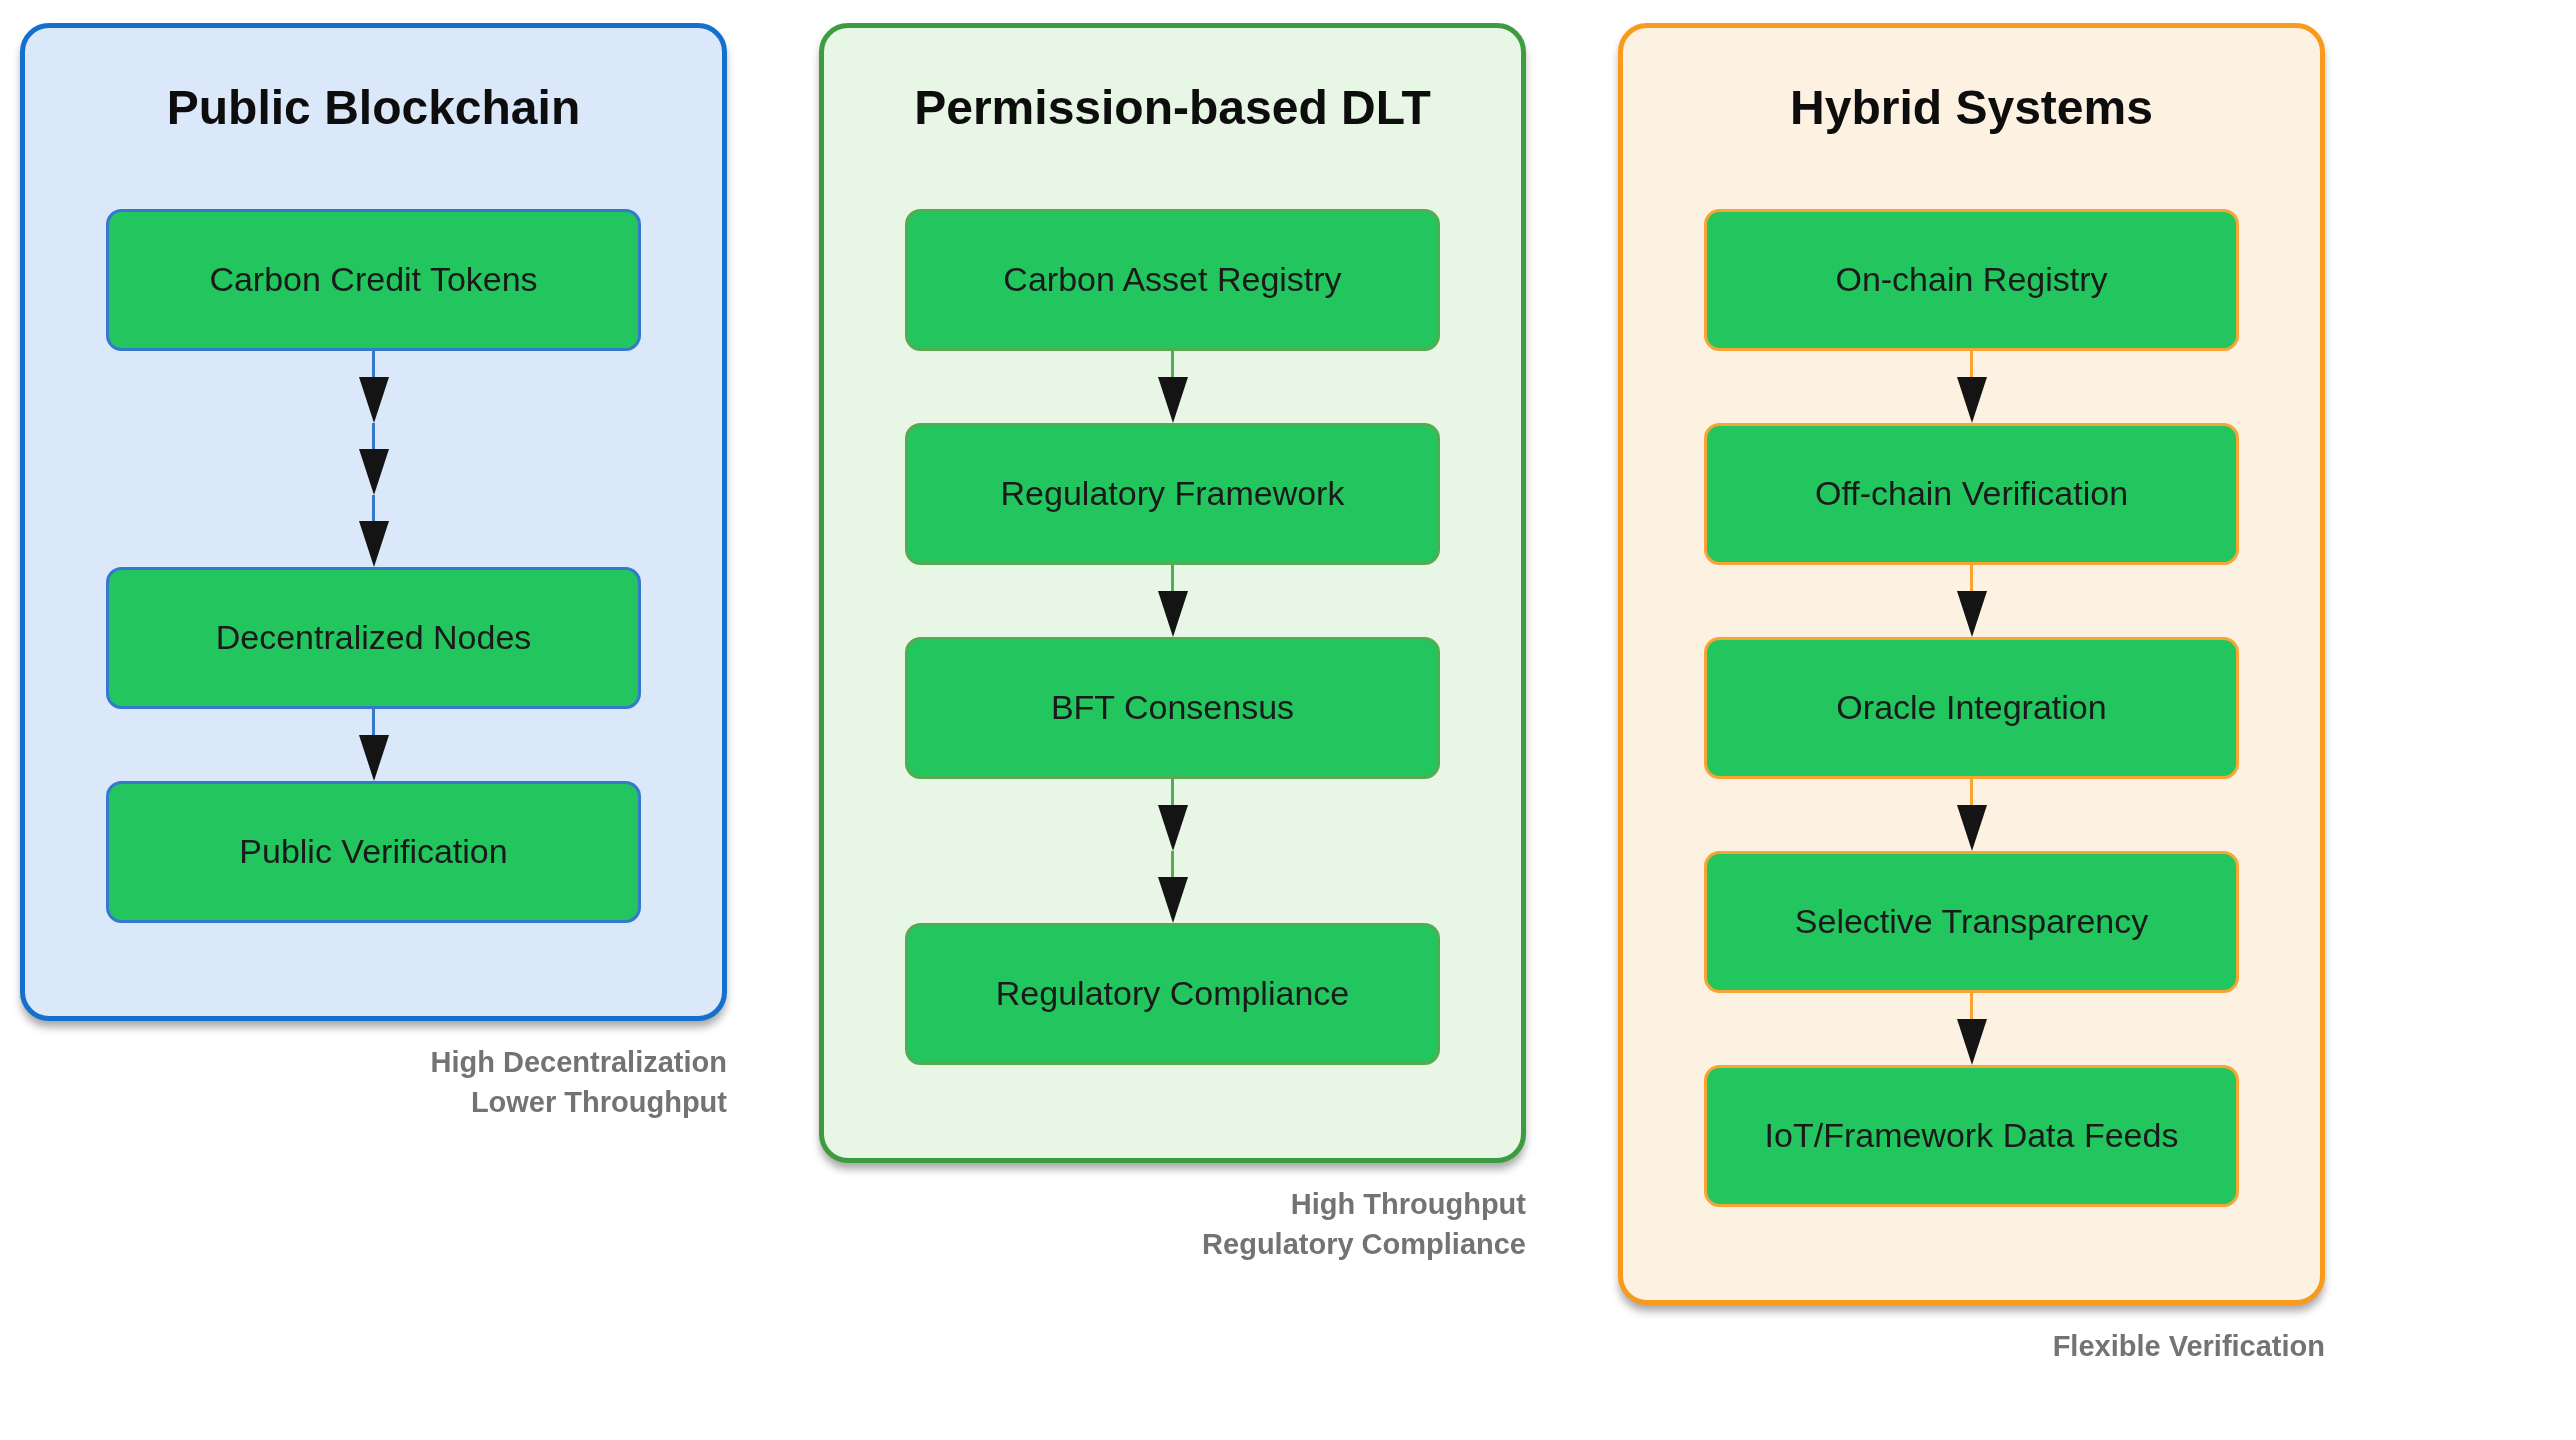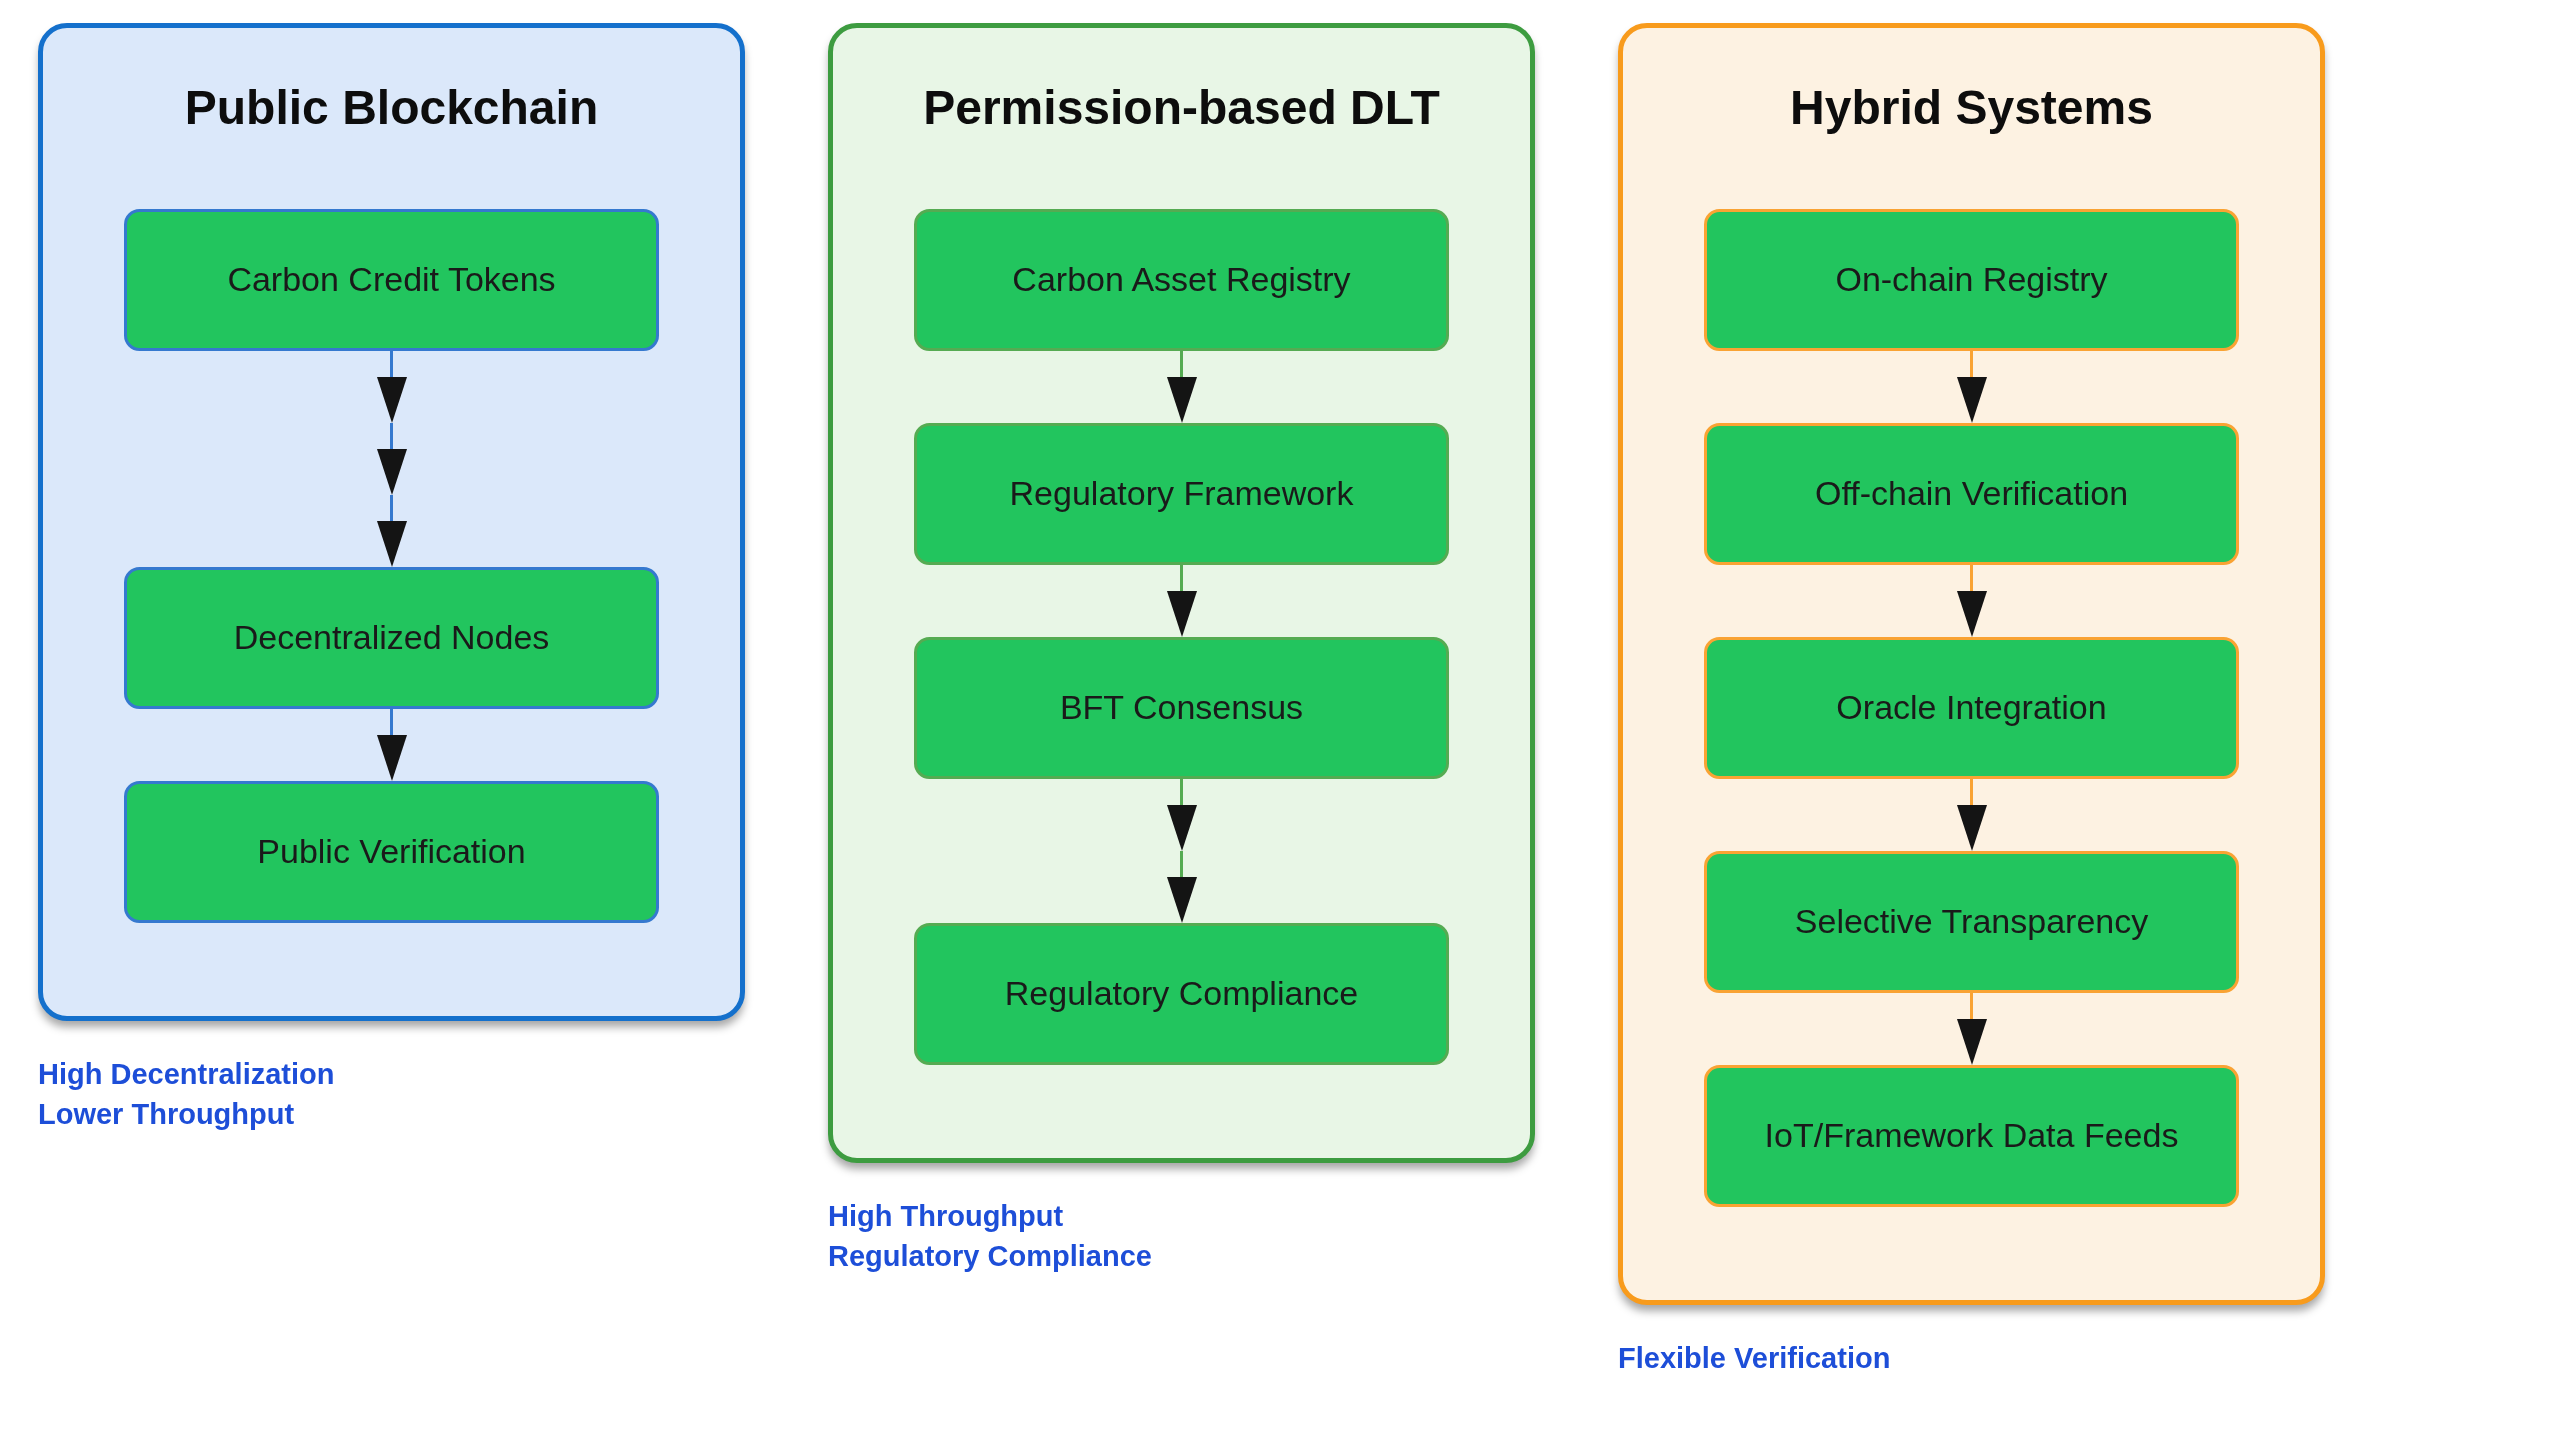--- a/index.html
+++ b/index.html
@@ -7,21 +7,21 @@
     padding: 0;
     background: #ffffff;
   }
   .canvas {
     position: relative;
     width: 2363px;
     height: 1440px;
     background: #ffffff;
     font-family: "Liberation Sans", sans-serif;
     box-sizing: border-box;
-    padding: 23px 38px 0 38px;
+    padding: 23px 38px 0 20px;
     overflow: hidden;
   }
   .columns {
     display: flex;
     justify-content: space-between;
     align-items: flex-start;
     width: 100%;
   }
   .column {
     width: 707px;
@@ -76,25 +76,25 @@
   }
   .arrow-head {
     width: 0;
     height: 0;
     border-left: 15.5px solid transparent;
     border-right: 15.5px solid transparent;
     border-top: 46px solid #141414;
     margin-top: -1.7px;
   }
   .caption {
-    margin-top: 33px;
-    text-align: left;
+    margin-top: 21px;
+    text-align: right;
     font-size: 29px;
     font-weight: bold;
-    color: #1d4ed8;
+    color: #737373;
     line-height: 1.38;
   }
 </style>
 </head>
 <body>
 
 <div class="canvas">
   <div class="columns">
 
     <div class="column" style="--border: #1470cc; --fill: #dbe8fa; --node-border: #3579cf;">

